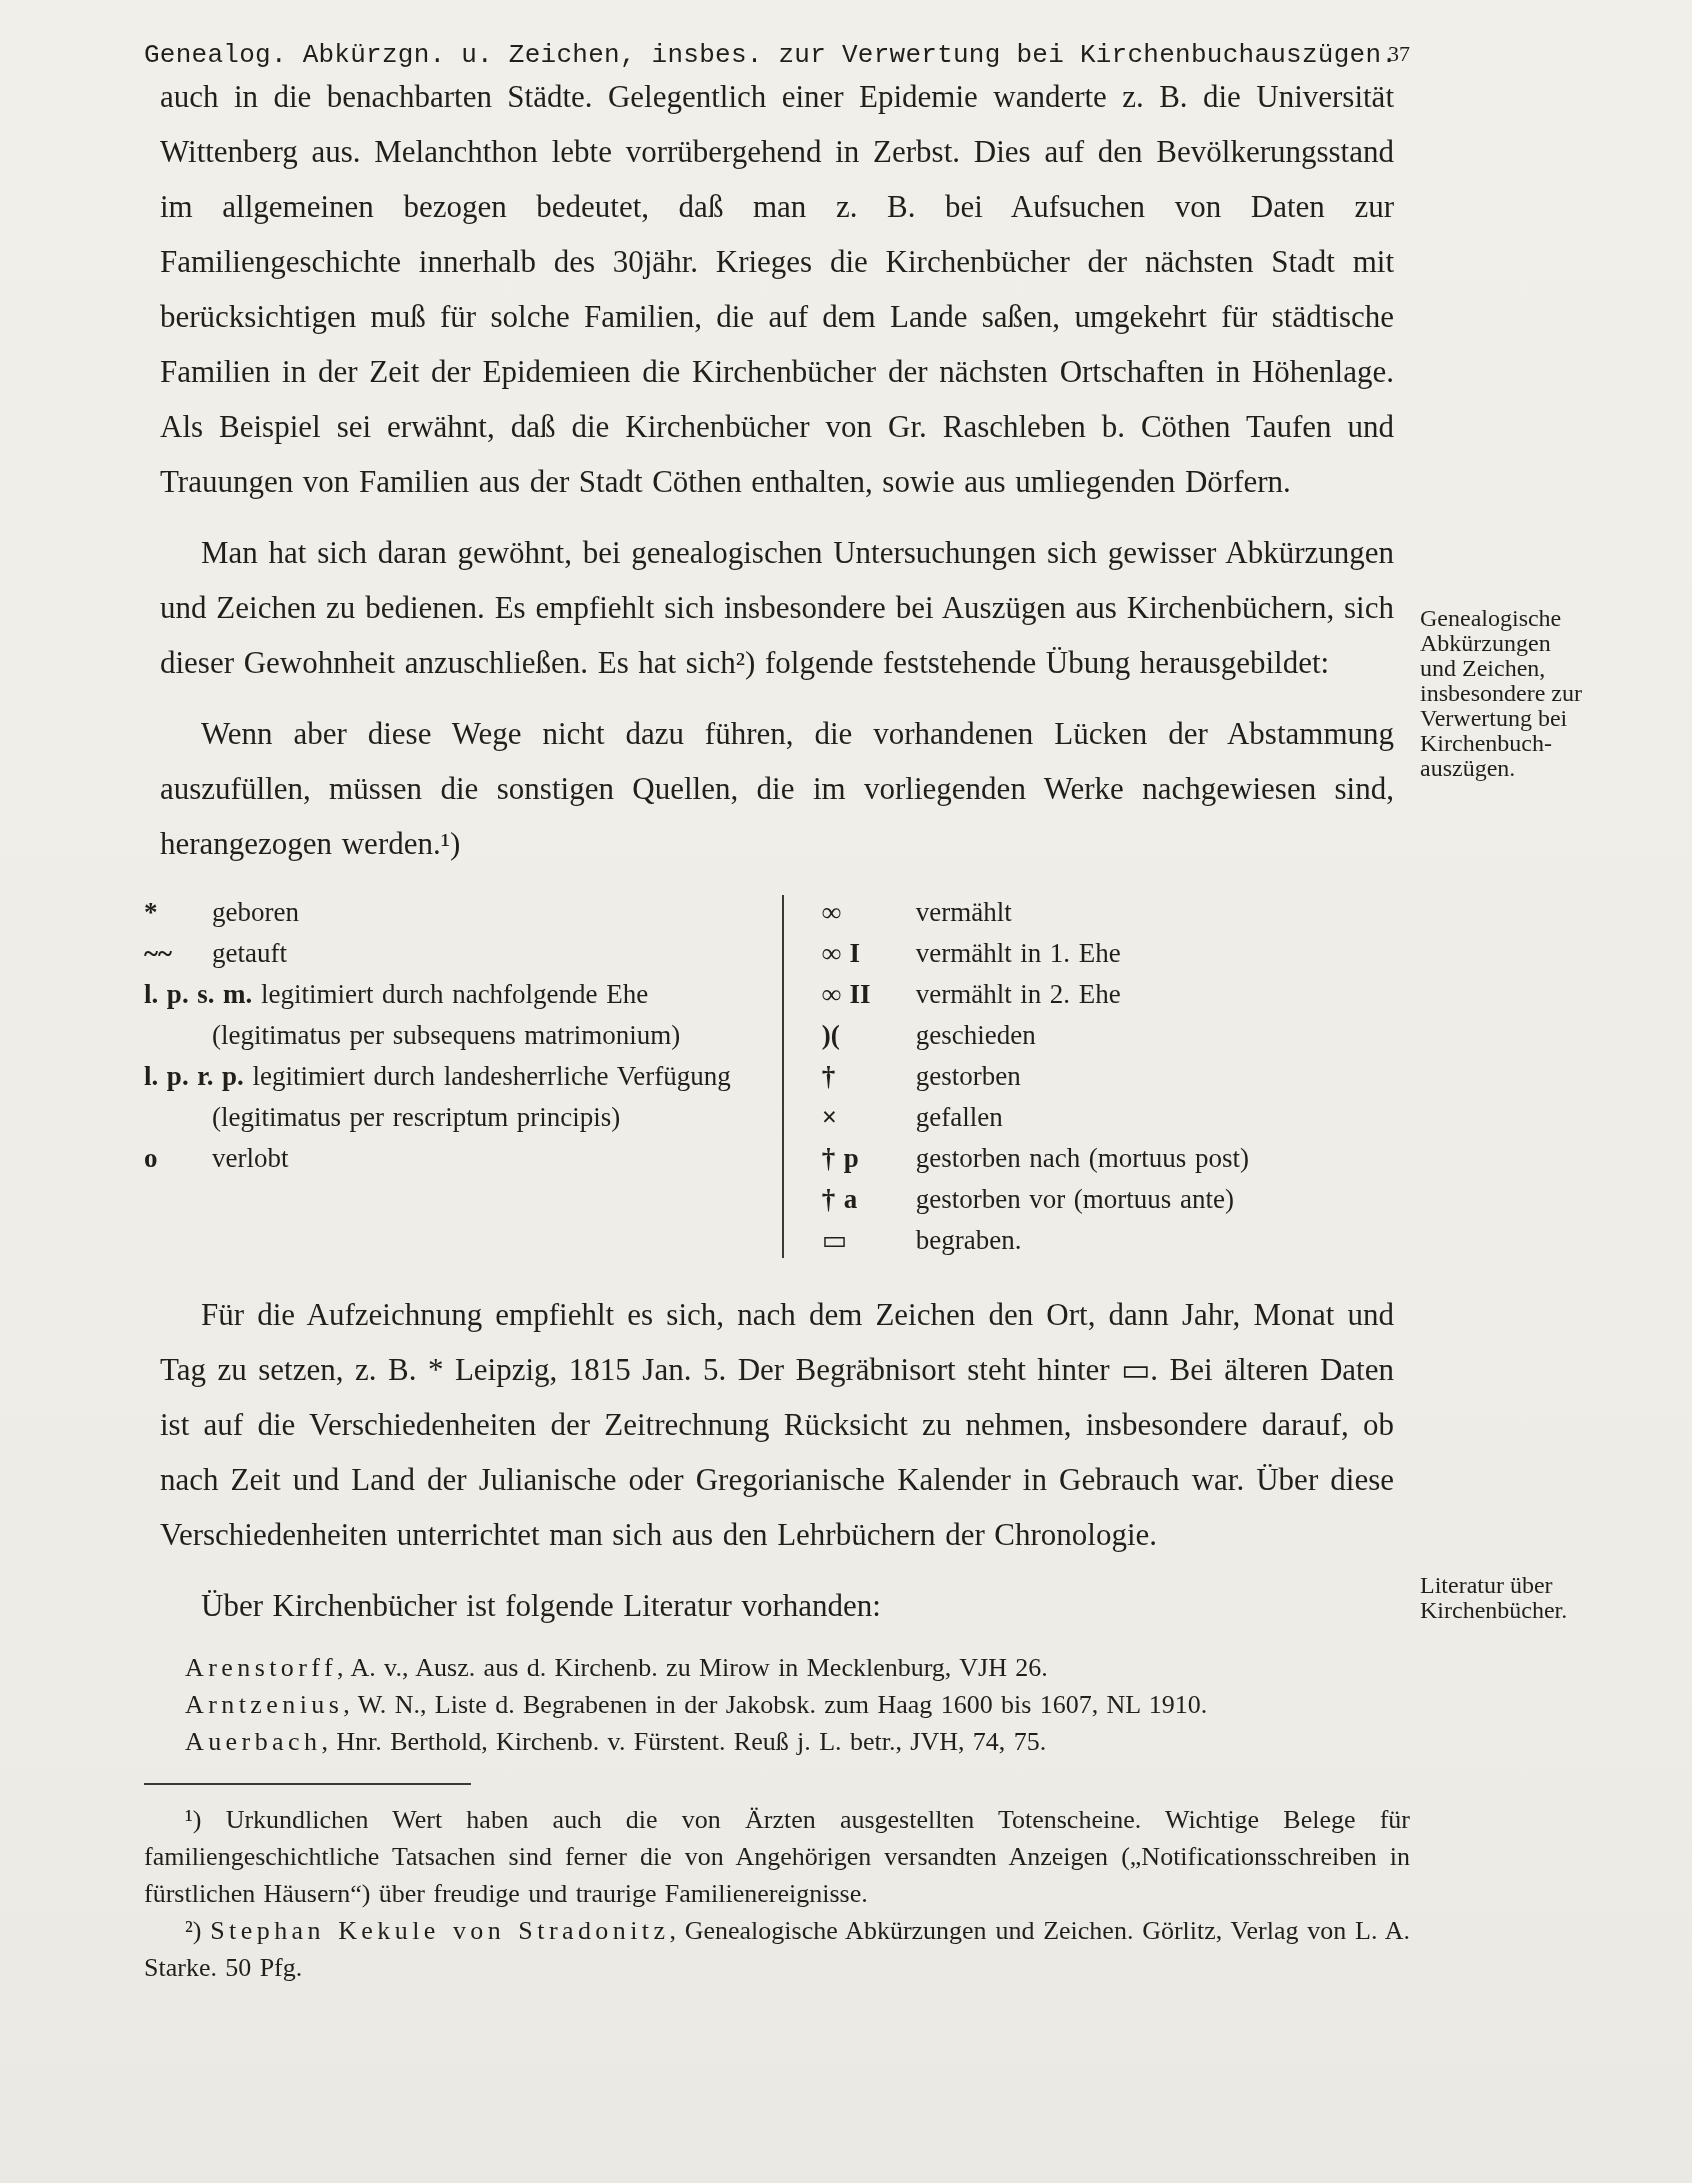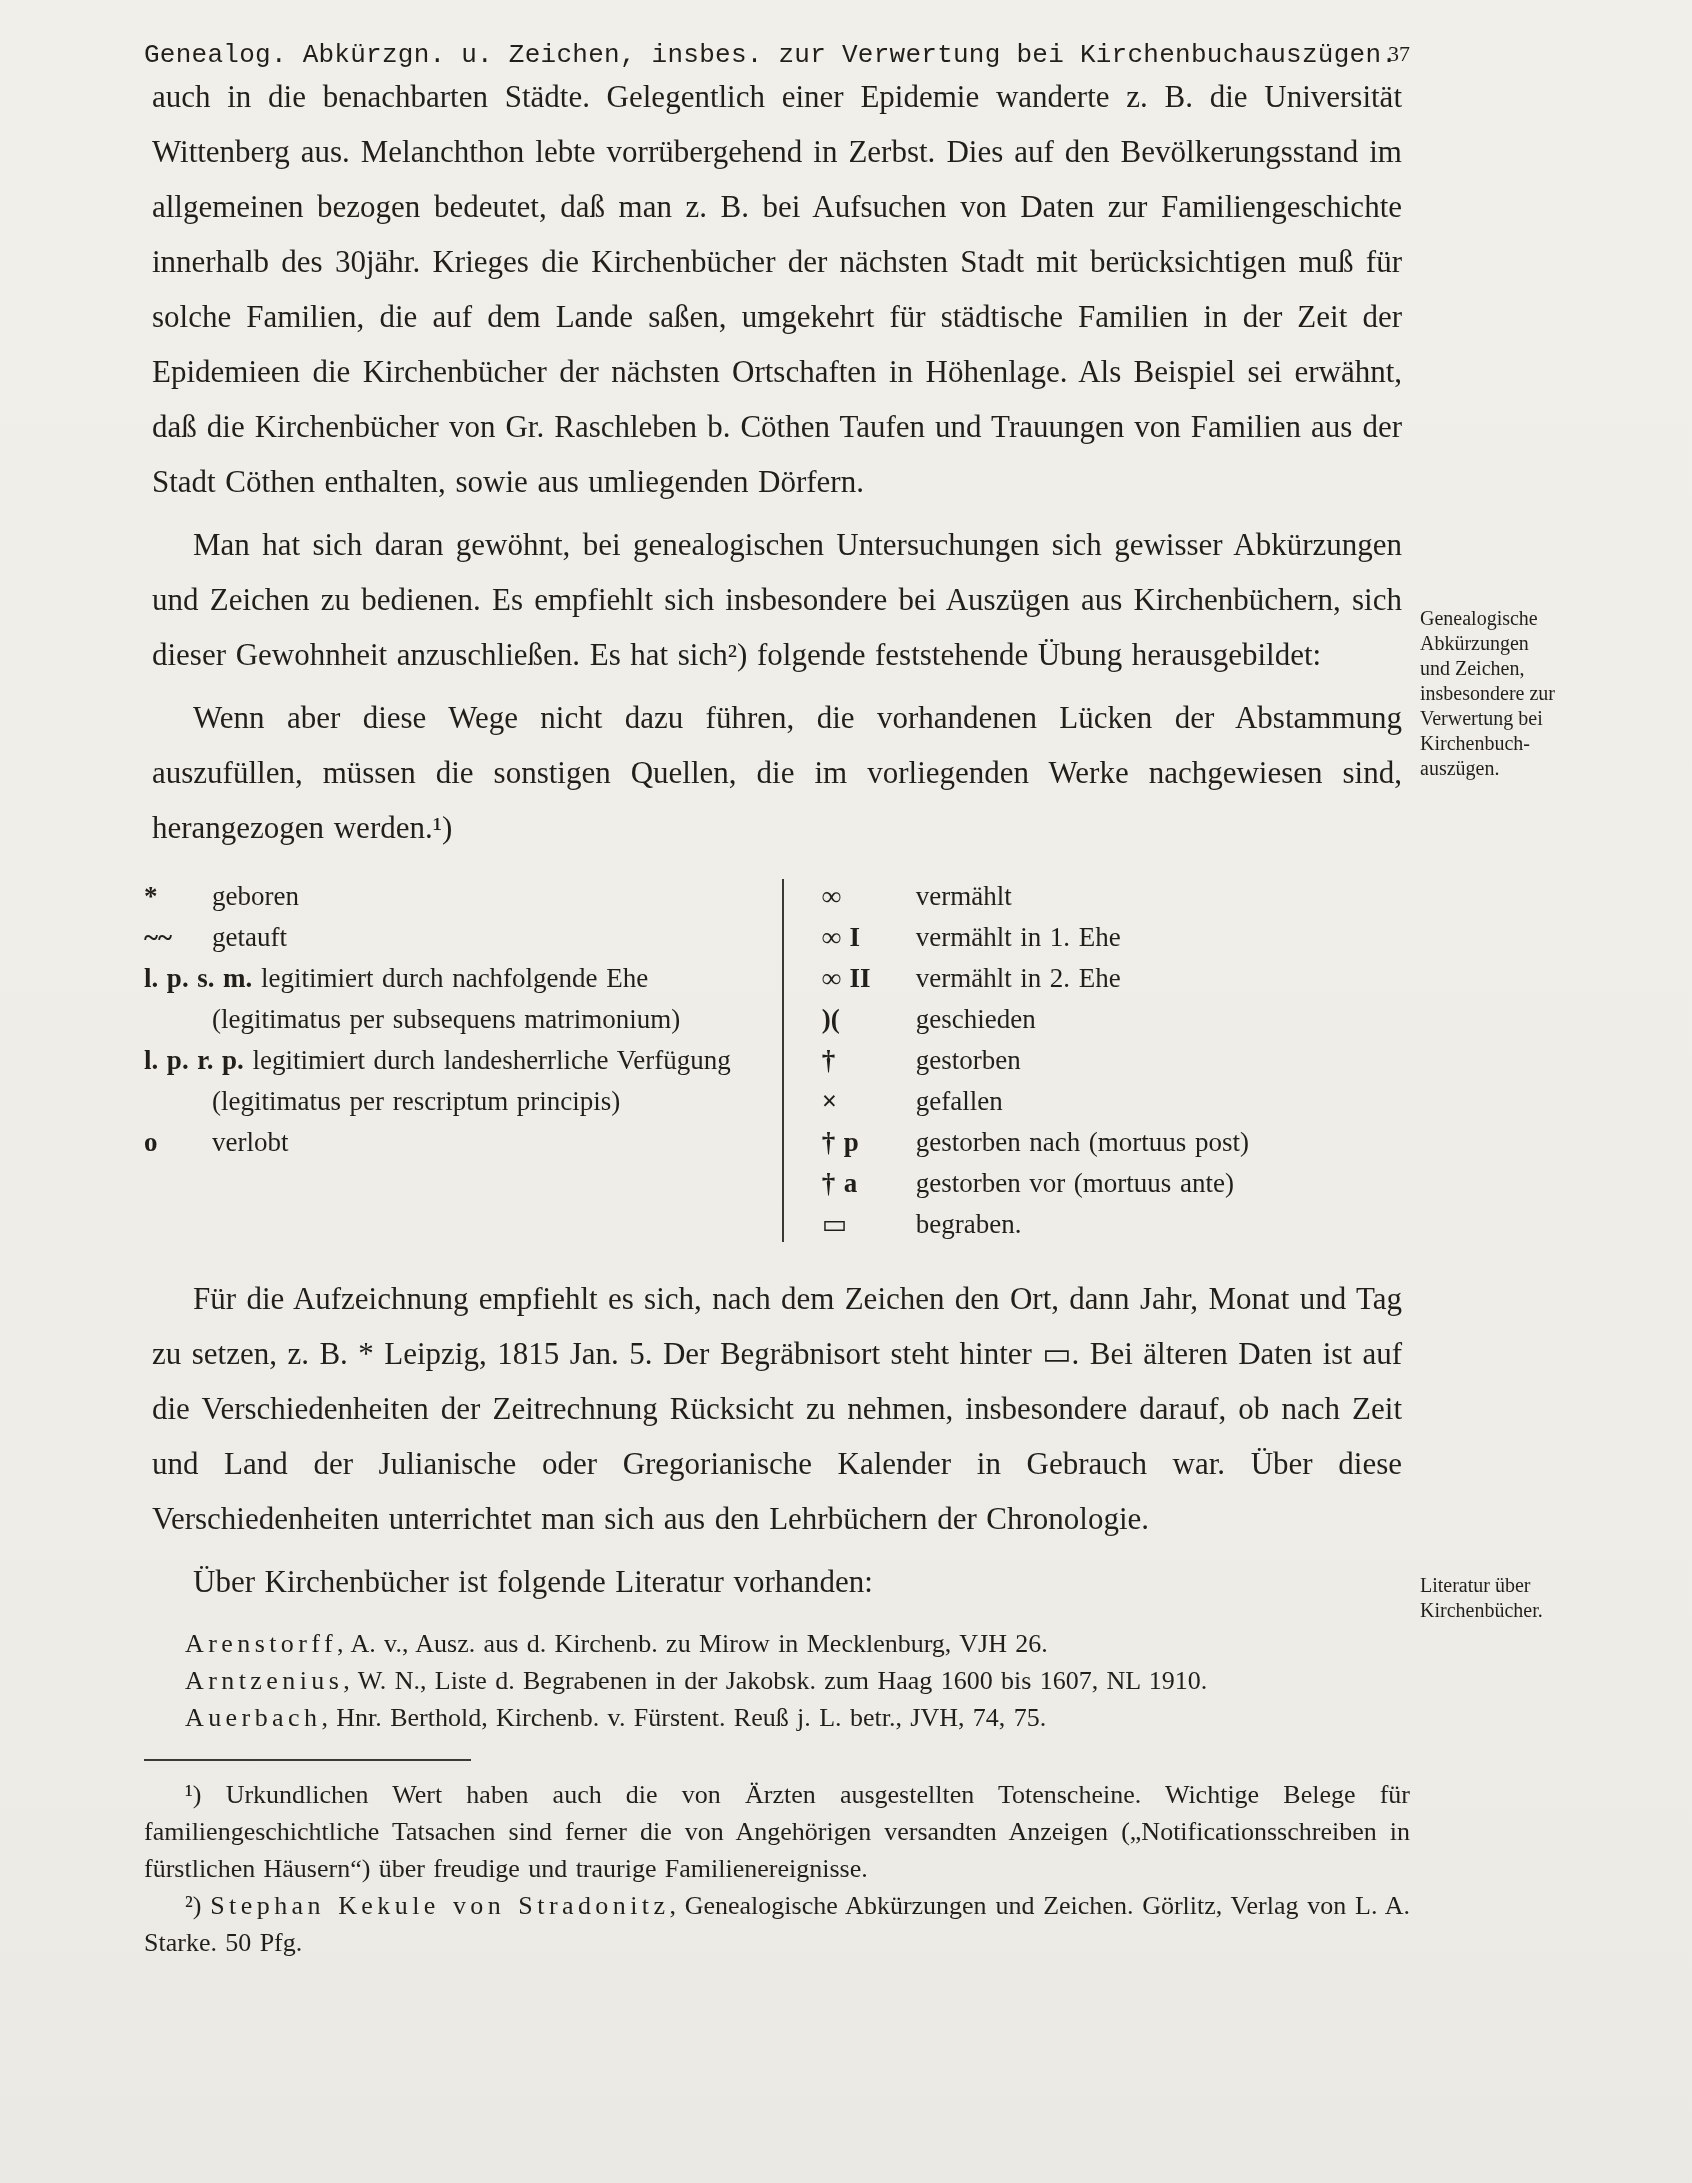--- a/index.html
+++ b/index.html
@@ -39,21 +39,21 @@
   .main {
     position: relative;
     margin: 69px 282px 0 144px;
     width: 1266px;
     font-size: 31px;
     line-height: 55px;
     text-align: justify;
     word-spacing: 0.06em;
     hyphens: auto;
   }
-  .body-p { margin: 8px; text-indent: 41px; font-family: Liberation Serif, serif; }
+  .body-p { margin: 16px; text-indent: 41px; }
   .body-p.noindent { text-indent: 0; }
   
   .symbols {
     display: flex;
     margin: 21px 0 26px 0;
     font-size: 27px;
     line-height: 41px;
     text-align: left;
   }
   .symbols .col-left { width: 607px; font-family: Liberation Serif, serif; }
@@ -74,21 +74,21 @@
     border-top: 2.2px solid #3c3833;
     margin: 23px 0 15.7px 0;
   }
   .footnotes { font-size: 26px; line-height: 37px; }
   .fn { margin: 0; text-indent: 41px; }
   
   .margin-note {
     position: absolute;
     left: 1420px;
     width: 205px;
-    font-size: 20px;
+    font-size: 24px;
     line-height: 25px;
     text-align: left;
   }
 </style>
 </head>
 <body>
 
 <div class="page">
 
   <div class="header">

